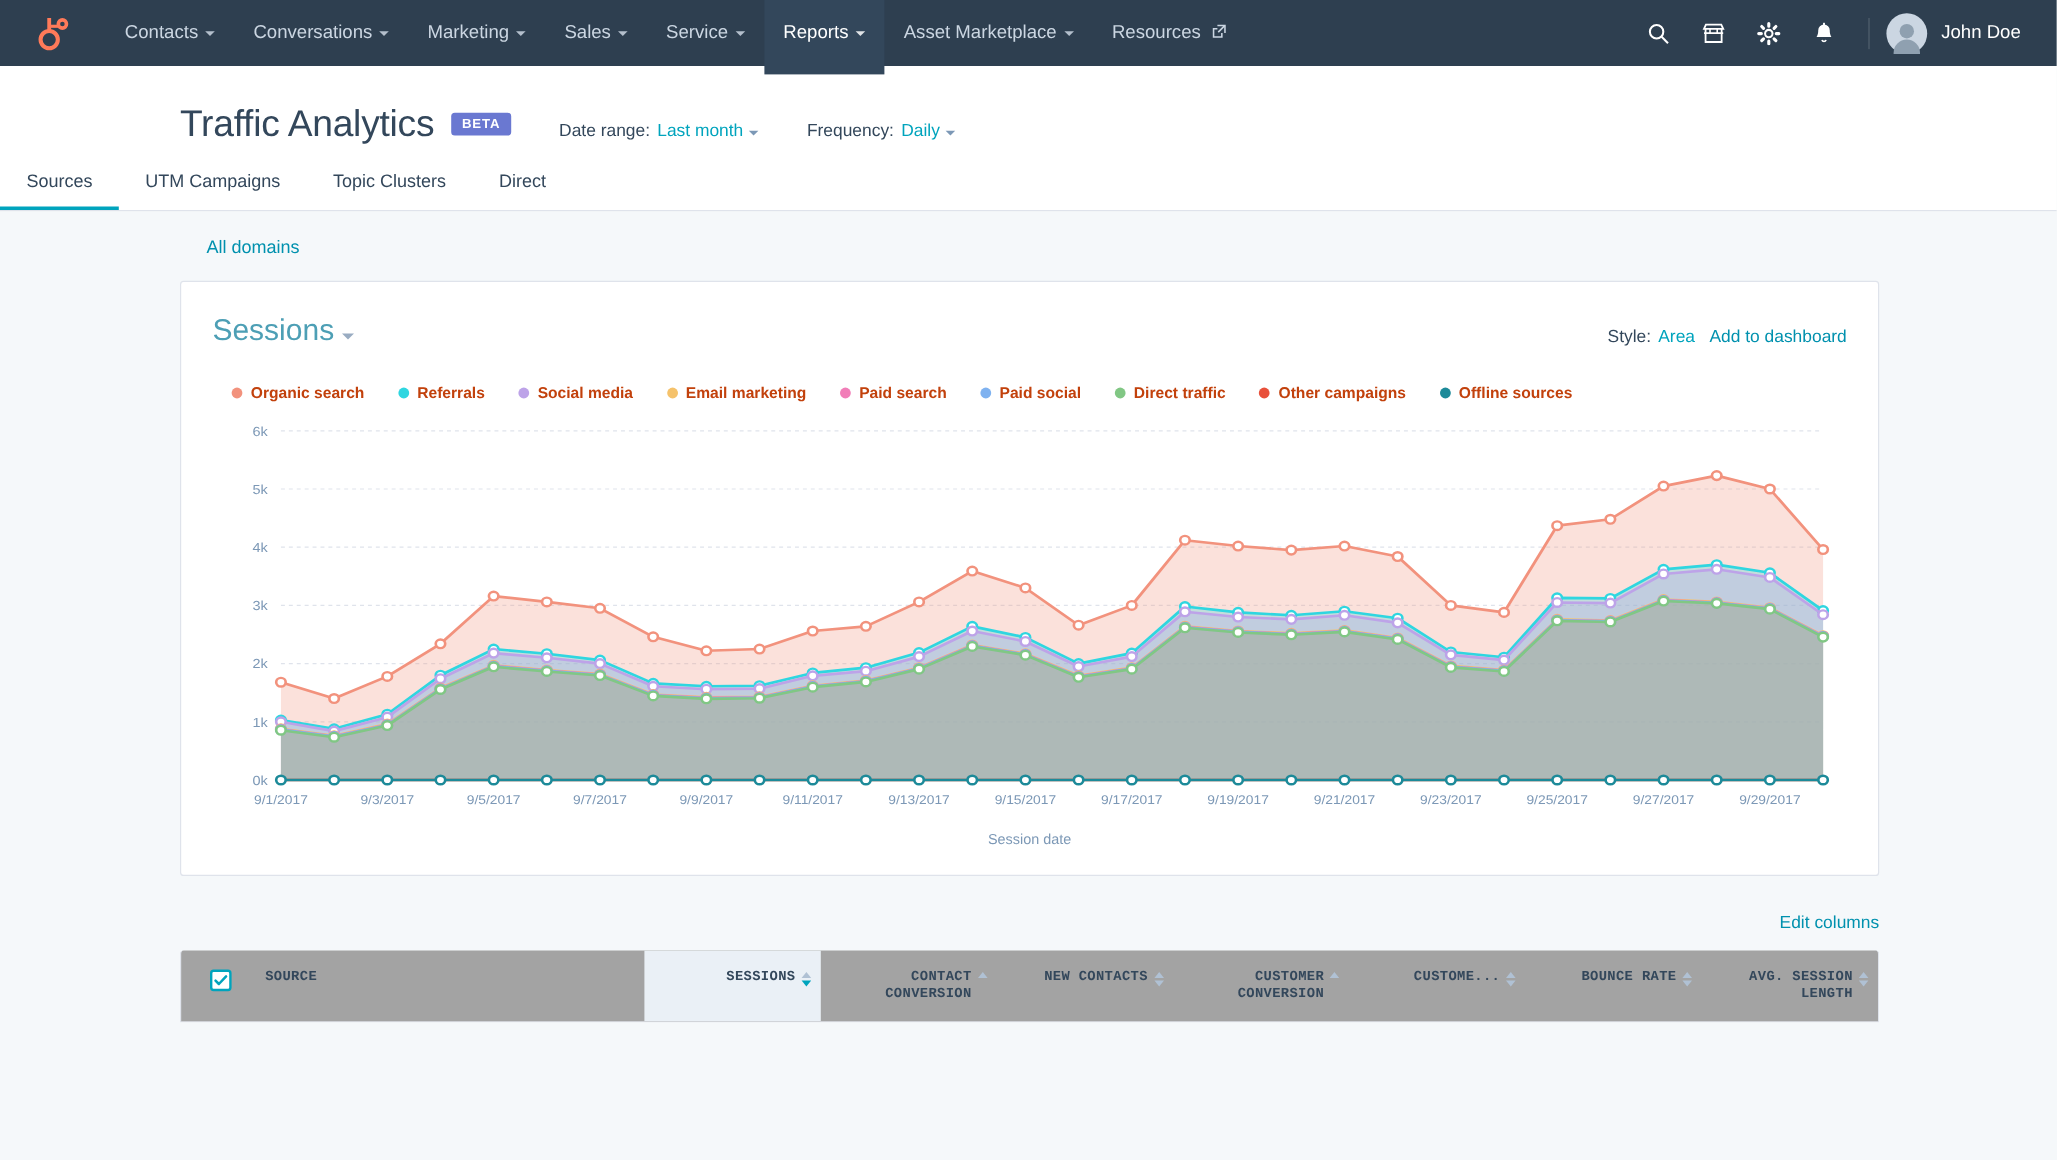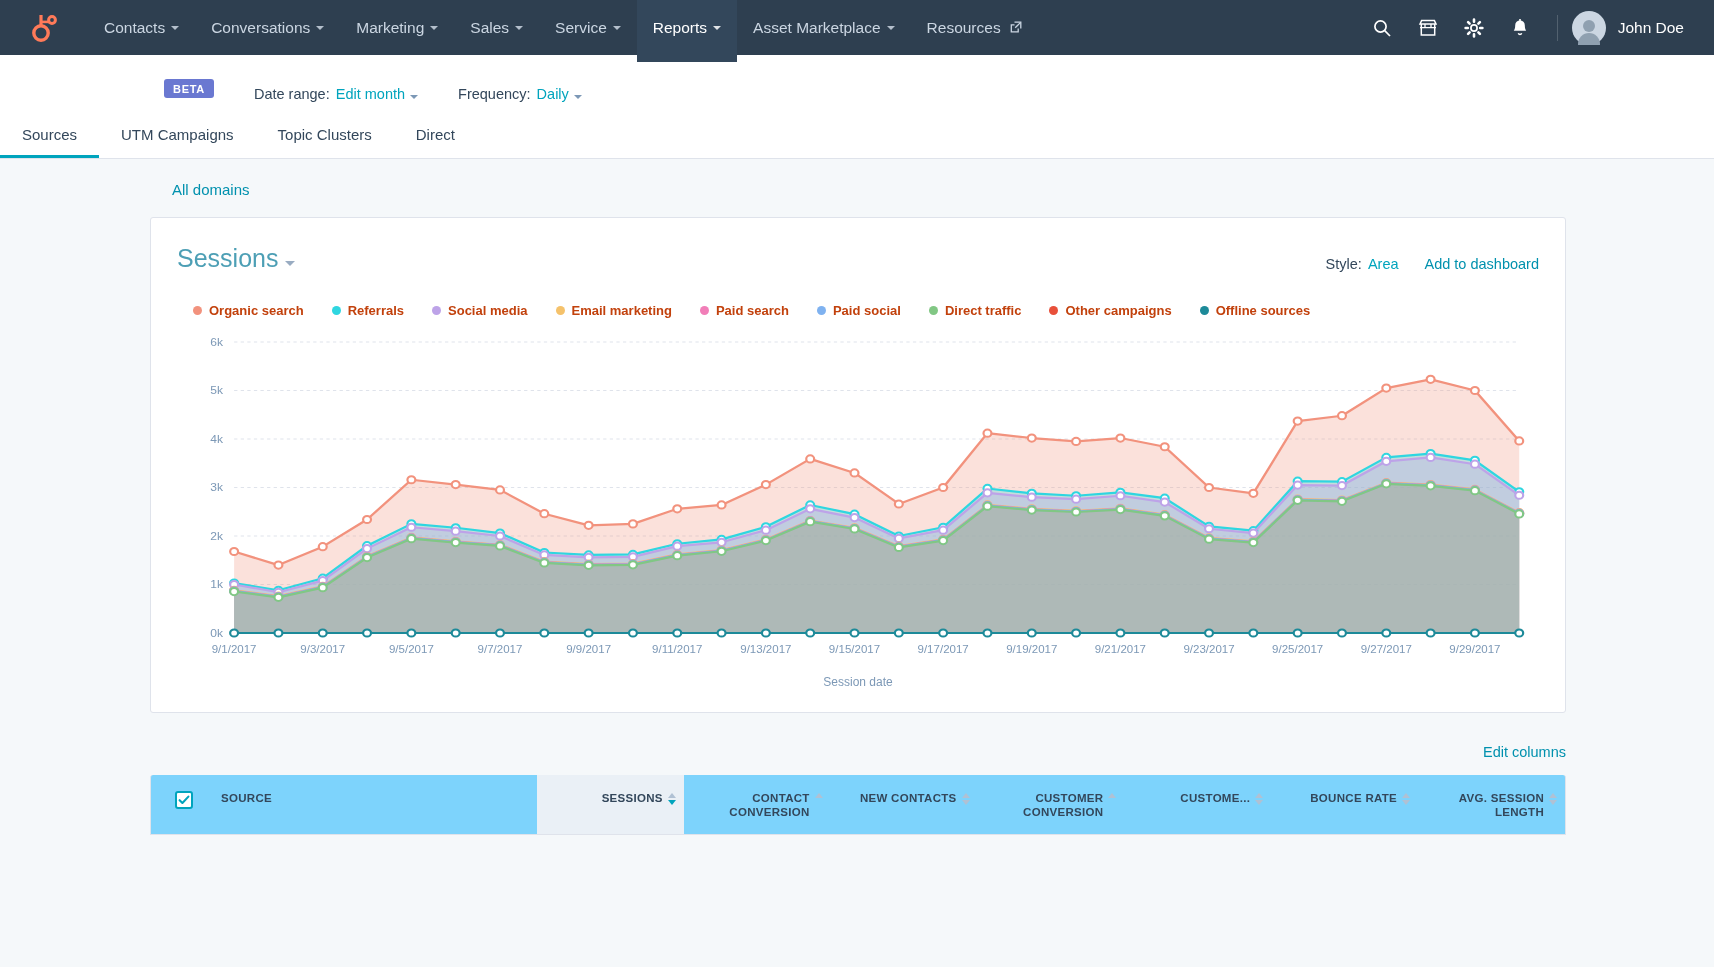--- a/index.html
+++ b/index.html
@@ -96,21 +96,21 @@
   .metric-title {
     font-size: 25px; color: #4d9fb5; font-weight: 400; cursor: pointer;
     display: inline-flex; align-items: flex-end; gap: 7px;
   }
   .metric-title .caret-sm2 {
     width: 0; height: 0; border-left: 5px solid transparent;
     border-right: 5px solid transparent; border-top: 5px solid #99acc2;
     margin-bottom: 7px;
   }
   .card-head-right {
-    margin-left: auto; display: flex; align-items: center; gap: 26px;
+    margin-left: auto; display: flex; align-items: center; gap: 12px;
     font-size: 14.5px; padding-top: 12px;
   }
   .style-ctl { color: #33475b; white-space: nowrap; }
   .style-ctl .sv { color: #00a4bd; margin-left: 6px; cursor: pointer; }
   .dash-link { color: #0091ae; cursor: pointer; white-space: nowrap; }
 
   .legend {
     display: flex; flex-wrap: wrap; gap: 0 28px; margin-top: 30px;
     padding-left: 16px;
   }
@@ -123,22 +123,22 @@
   .chart-wrap { position: relative; margin-top: 16px; height: 360px; }
   .chart-svg { display: block; width: 100%; height: 335px; }
   .x-title {
     text-align: center; font-size: 12px; color: #7c98b6; margin-top: 6px;
   }
 
   
   .edit-cols-row { margin: 30px 148px 0 150px; text-align: right; }
   .edit-cols { color: #0091ae; font-size: 14.5px; cursor: pointer; }
   .table-wrap {
-    margin: 14px 148px 0 150px; background: #7dd3fc; border: 1px solid #dfe3eb;
-    border-top: none; border-radius: 3px 3px 0 0; overflow: hidden;
+    margin: 14px 148px 0 150px; background: #a3a3a3; border: 1px solid #dfe3eb;
+    border-top: none; border-radius: 3px 3px 0 0; overflow: hidden; font-family: Liberation Mono, monospace;
   }
   table { width: 100%; border-collapse: collapse; table-layout: fixed; }
   thead th {
     font-size: 11.5px; color: #33475b; font-weight: bold; letter-spacing: .3px;
     padding: 16px 8px 14px; vertical-align: top; text-align: right;
     line-height: 1.25;
   }
   th.col-check { width: 56px; text-align: center; padding-left: 18px; }
   th.col-source { text-align: left; width: 330px; padding-left: 14px; }
   th.sorted { background: #eaf0f6; }
@@ -245,24 +245,25 @@
     <div class="avatar">
       <div class="head"></div>
         <div class="body"></div>
     </div>
     <div class="username">John Doe</div>
   </div>
 </div>
 
 <div class="page-header">
   <div class="header-row">
+    <div class="page-title">Traffic Analytics</div>
     <div class="beta-badge">BETA</div>
 
     <div class="header-control">
-      <span class="ctl-label">Date range:</span><span class="ctl-value">Edit month</span><i class="caret-sm"></i>
+      <span class="ctl-label">Date range:</span><span class="ctl-value">Last month</span><i class="caret-sm"></i>
     </div>
 
     <div class="header-control">
       <span class="ctl-label">Frequency:</span><span class="ctl-value">Daily</span><i class="caret-sm"></i>
     </div>
   </div>
 
   <div class="tabs">
     <div class="tab active">
       <span>Sources</span>

